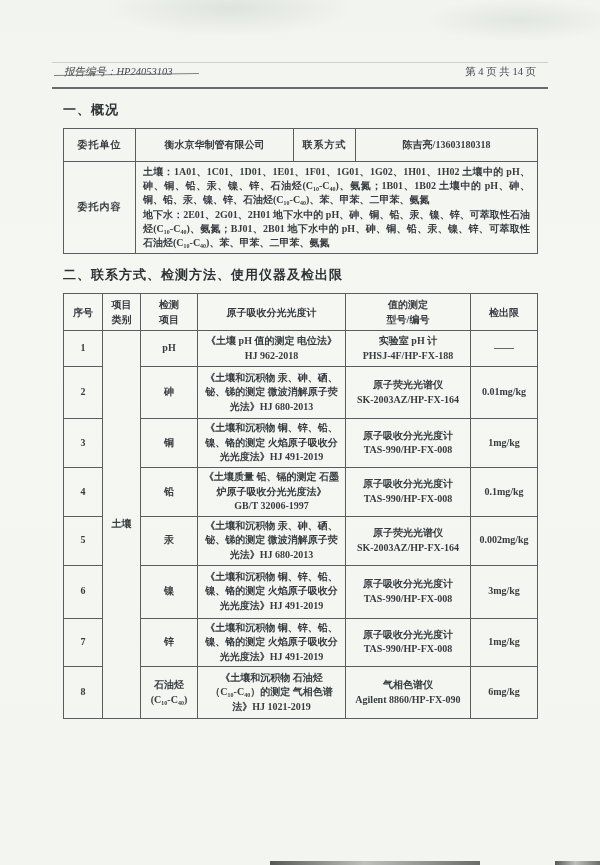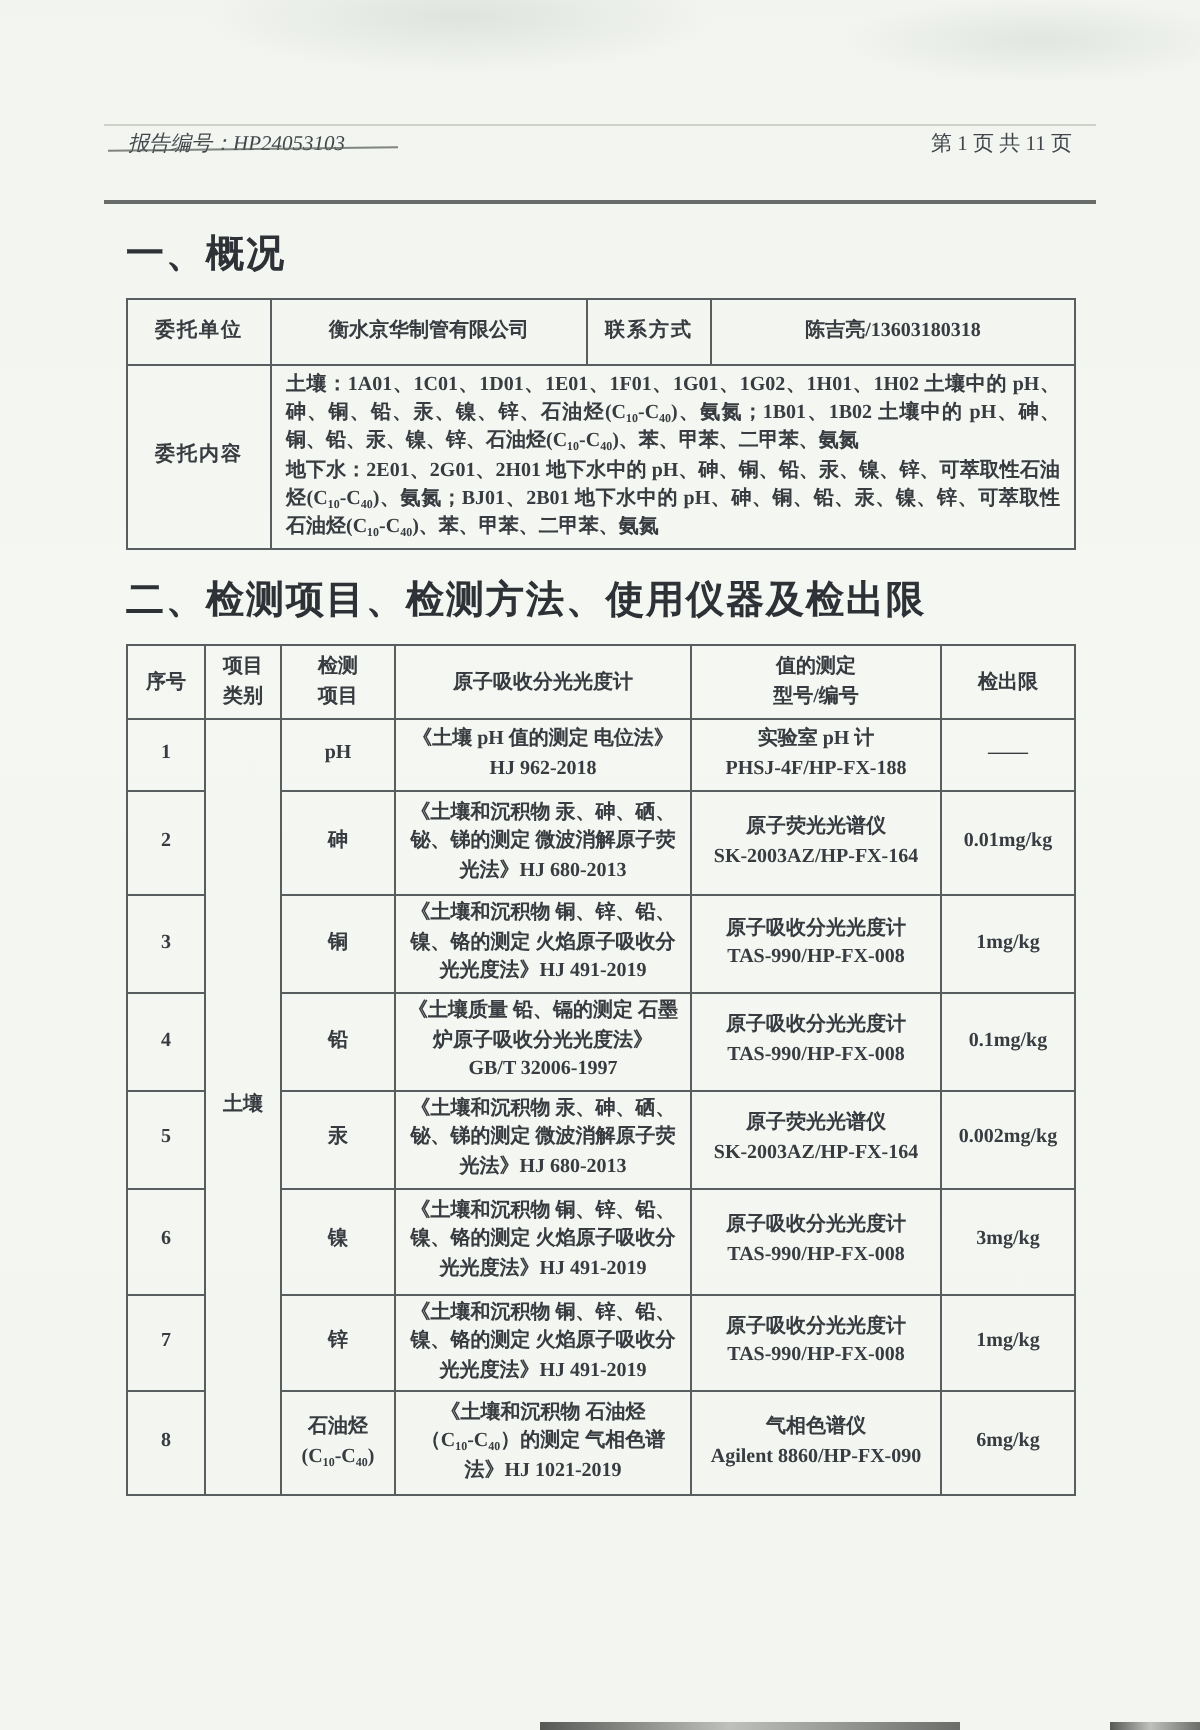--- a/index.html
+++ b/index.html
@@ -11,34 +11,34 @@
   }
   .page{
     position:relative;width:600px;height:865px;overflow:hidden;
     background:
       radial-gradient(ellipse 180px 40px at 230px 8px, rgba(190,196,188,.35), rgba(190,196,188,0) 70%),
       radial-gradient(ellipse 140px 30px at 520px 20px, rgba(190,196,188,.3), rgba(190,196,188,0) 70%),
       linear-gradient(180deg,#f1f4ef 0%,#f4f7f2 35%,#f2f5f0 100%);
   }
   .doc-header{
     margin:62px 52px 0 52px;
-    padding:2px 12px 21px 12px;
+    padding:2px 12px 8px 12px;
     border-top:1px solid #ccd1ca;
     border-bottom:2px solid #676c6a;
     display:flex;justify-content:space-between;align-items:flex-end;
     font-size:10.5px;color:#41464b;
   }
   .report-no{font-style:italic;position:relative;}
   .report-no::after{
     content:"";position:absolute;left:-10px;right:-26px;top:62%;
     border-top:1px solid rgba(90,95,92,.75);transform:rotate(-0.7deg);
   }
   .section-title{
     margin:12px 16px 9px 63px;
-    font-size:19px;font-weight:bold;color:#2e3236;
+    font-size:13px;font-weight:bold;color:#2e3236;
     letter-spacing:1px;
   }
   table{
     margin-left:63px;width:474px;table-layout:fixed;
     border-collapse:collapse;font-size:10px;color:#383c41;font-weight:bold;
   }
   td{
     border:1px solid #585d60;
     padding:3px 4px;
     text-align:center;vertical-align:middle;
@@ -54,21 +54,21 @@
   .smudge.a{left:270px;width:210px;}
   .smudge.b{left:555px;width:45px;}
 </style>
 </head>
 <body>
 
 <div class="page">
 
   <div class="doc-header">
     <div class="report-no"><span>报告编号：</span><span>HP24053103</span></div>
-    <div class="page-info">第 1 页 共 11 页</div>
+    <div class="page-info">第 4 页 共 14 页</div>
   </div>
 
   <div class="section-title">一、概况</div>
 
   <table class="t1">
     <colgroup>
         <col style="width:72px">
         <col style="width:158px">
         <col style="width:62px">
         <col style="width:182px">
@@ -81,21 +81,21 @@
       <td>陈吉亮/13603180318</td>
     </tr>
     <tr style="height:80px">
       <td class="lbl">委托内容</td>
       <td class="content-cell" colspan="3">土壤：1A01、1C01、1D01、1E01、1F01、1G01、1G02、1H01、1H02 土壤中的 pH、砷、铜、铅、汞、镍、锌、石油烃(C₁₀-C₄₀)、氨氮；1B01、1B02 土壤中的 pH、砷、铜、铅、汞、镍、锌、石油烃(C₁₀-C₄₀)、苯、甲苯、二甲苯、氨氮
 地下水：2E01、2G01、2H01 地下水中的 pH、砷、铜、铅、汞、镍、锌、可萃取性石油烃(C₁₀-C₄₀)、氨氮；BJ01、2B01 地下水中的 pH、砷、铜、铅、汞、镍、锌、可萃取性石油烃(C₁₀-C₄₀)、苯、甲苯、二甲苯、氨氮</td>
     </tr>
   </tbody>
     </table>
 
-  <div class="section-title">二、检测项目、检测方法、使用仪器及检出限</div>
+  <div class="section-title">二、联系方式、检测方法、使用仪器及检出限</div>
 
   <table class="t2">
     <colgroup>
         <col style="width:39px">
         <col style="width:38px">
         <col style="width:57px">
         <col style="width:148px">
         <col style="width:125px">
         <col style="width:67px">
       </colgroup>

